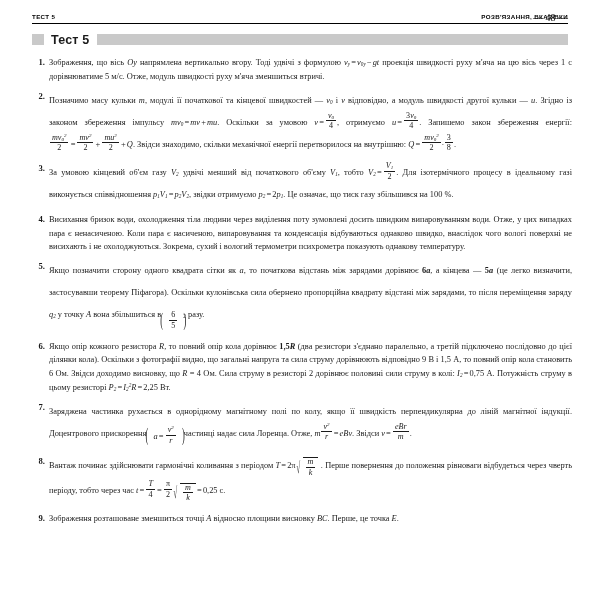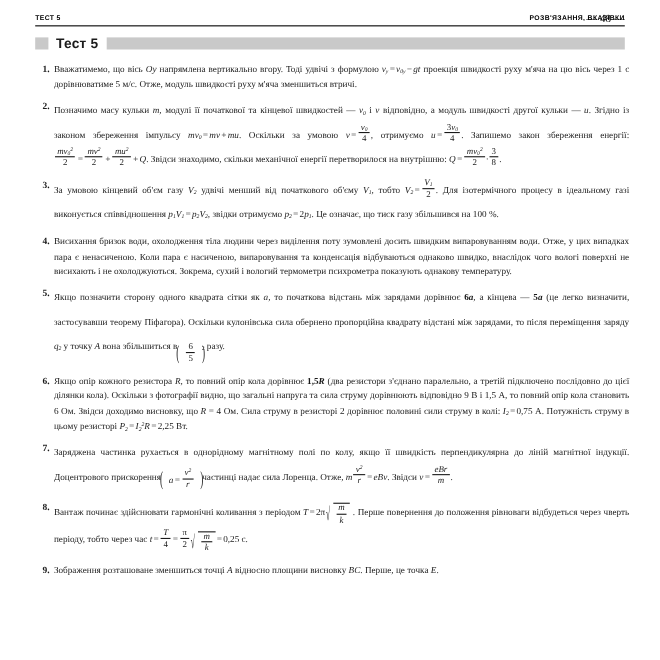--- a/index.html
+++ b/index.html
@@ -198,21 +198,21 @@
   <div class="band">
     <div class="band-sq"></div>
     <div class="band-title">Тест 5</div>
     <div class="band-rule"></div>
   </div>
 
   <div class="content">
 
     <div class="item">
       <div class="item-num">1.</div>
-      <div class="item-body"><span>Вважатимемо, що вісь </span><span class="m">Oy</span><span> напрямлена вертикально вгору. Тоді удвічі з формулою </span><span class="m">v<sub>y</sub> = v<sub>0<span style="font-style:italic">y</span></sub> − gt</span><span> проекція швидкості руху м'яча на цю вісь через 1 с дорівнюватиме 5 м/с. Отже, модуль швидкості руху м'яча зменшиться втричі.</span></div>
+      <div class="item-body"><span>Зображення, що вісь </span><span class="m">Oy</span><span> напрямлена вертикально вгору. Тоді удвічі з формулою </span><span class="m">v<sub>y</sub> = v<sub>0<span style="font-style:italic">y</span></sub> − gt</span><span> проекція швидкості руху м'яча на цю вісь через 1 с дорівнюватиме 5 м/с. Отже, модуль швидкості руху м'яча зменшиться втричі.</span></div>
     </div>
 
     <div class="item tallline">
       <div class="item-num">2.</div>
       <div class="item-body"><span>Позначимо масу кульки </span><span class="m">m</span><span>, модулі її початкової та кінцевої швидкостей — </span><span class="m">v<sub>0</sub></span><span> і </span><span class="m">v</span><span> відповідно, а модуль швидкості другої кульки — </span><span class="m">u</span><span>. Згідно із законом збереження імпульсу </span><span class="m">mv<sub>0</sub> = mv + mu</span><span>. Оскільки за умовою </span><span class="m">v = <span class="frac"><span class="n">v<sub>0</sub></span><span class="d up">4</span></span></span><span>, отримуємо </span><span class="m">u = <span class="frac"><span class="n"><span class="up">3</span>v<sub>0</sub></span><span class="d up">4</span></span></span><span>. Запишемо закон збереження енергії: </span><span class="m"><span class="frac"><span class="n">mv<sub>0</sub><sup>2</sup></span><span class="d up">2</span></span> = <span class="frac"><span class="n">mv<sup>2</sup></span><span class="d up">2</span></span> + <span class="frac"><span class="n">mu<sup>2</sup></span><span class="d up">2</span></span> + Q</span><span>. Звідси знаходимо, скільки механічної енергії перетворилося на внутрішню: </span><span class="m">Q = <span class="frac"><span class="n">mv<sub>0</sub><sup>2</sup></span><span class="d up">2</span></span>·<span class="frac up"><span class="n">3</span><span class="d">8</span></span></span><span>.</span></div>
     </div>
 
     <div class="item tallline">
       <div class="item-num">3.</div>
       <div class="item-body"><span>За умовою кінцевий об'єм газу </span><span class="m">V<sub>2</sub></span><span> удвічі менший від початкового об'єму </span><span class="m">V<sub>1</sub></span><span>, тобто </span><span class="m">V<sub>2</sub> = <span class="frac"><span class="n">V<sub>1</sub></span><span class="d up">2</span></span></span><span>. Для ізотермічного процесу в ідеальному газі виконується співвідношення </span><span class="m">p<sub>1</sub>V<sub>1</sub> = p<sub>2</sub>V<sub>2</sub></span><span>, звідки отримуємо </span><span class="m">p<sub>2</sub> = <span class="up">2</span>p<sub>1</sub></span><span>. Це означає, що тиск газу збільшився на 100 %.</span></div>

